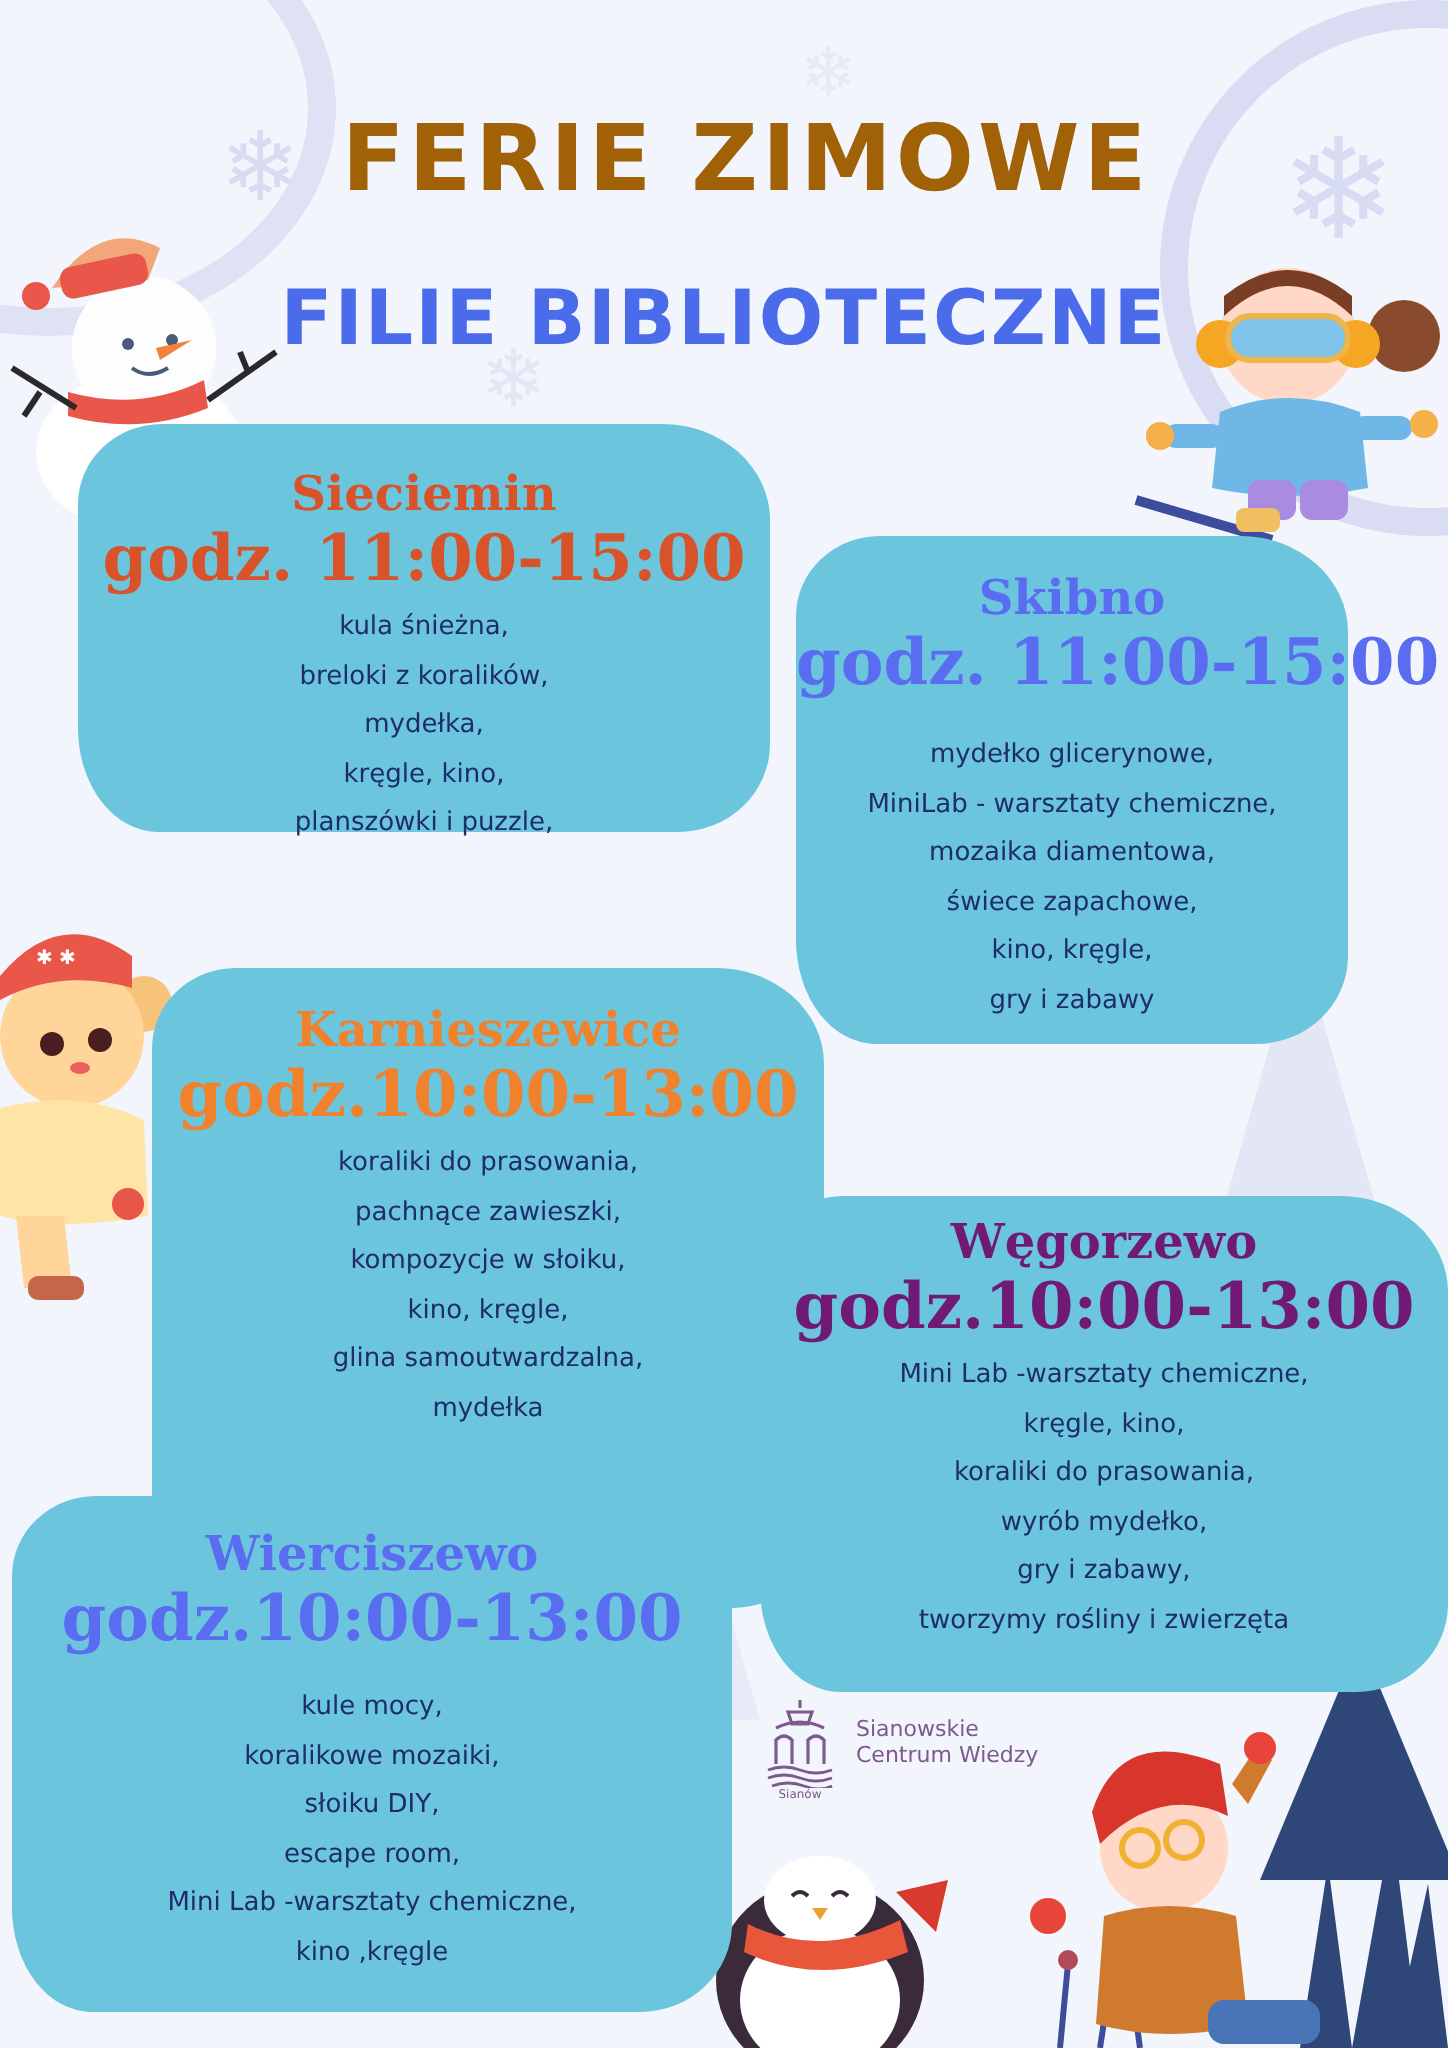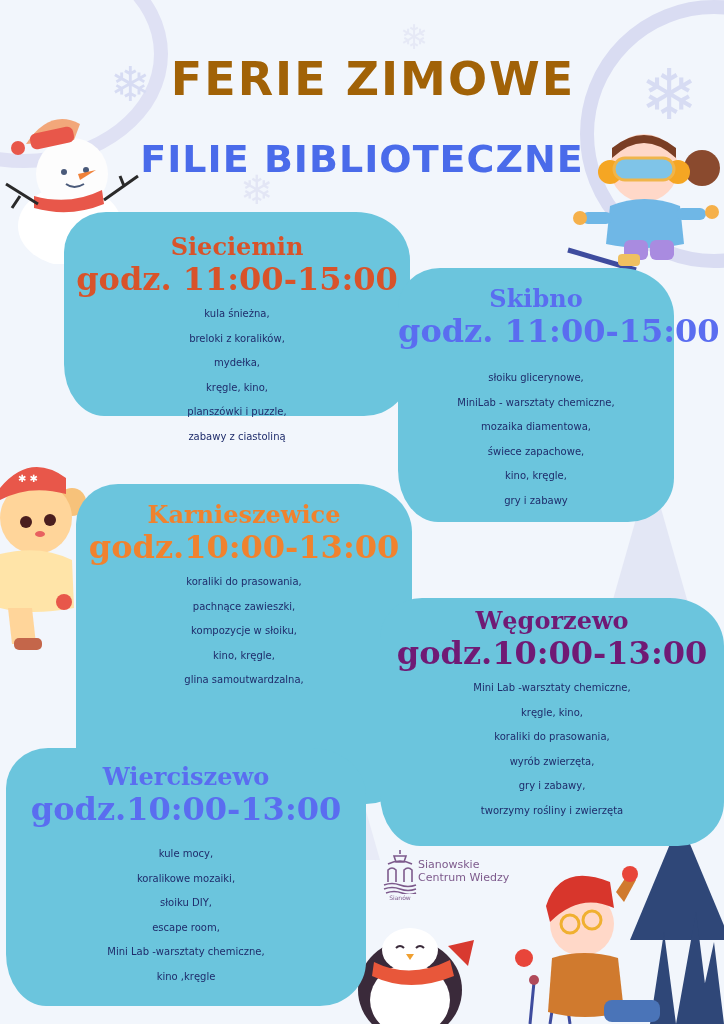--- a/index.html
+++ b/index.html
@@ -23,38 +23,38 @@
     letter-spacing:1px; color:#4a6bea; text-transform:uppercase;
   }
 
   .box {
     position:absolute; background:#6bc5dd; border-radius:42px 54px 46px 40px / 40px 48px 44px 52px;
     text-align:center; box-sizing:border-box;
   }
   .box .name { font-family:"DejaVu Serif", serif; font-weight:bold; font-size:24px; line-height:30px; }
   .box .hours { font-family:"DejaVu Serif", serif; font-weight:bold; font-size:32px; line-height:34px; white-space:nowrap; }
   .box ul { list-style:none; margin:6px 0 0 0; padding:0; }
-  .box li { font-family:"DejaVu Sans", sans-serif; font-size:10px; line-height:24.5px; color:#1f2c6b; white-space:nowrap; }
-
-  #b1 { left:64px; top:212px; width:346px; height:204px; padding-top:20px; }
+  .box li { font-family:"DejaVu Sans", sans-serif; font-size:13px; line-height:24.5px; color:#1f2c6b; white-space:nowrap; }
+
+  #b1 { left:39px; top:212px; width:346px; height:204px; padding-top:20px; }
   #b1 .name, #b1 .hours { color:#d8532a; }
   #b2 { left:398px; top:268px; width:276px; height:254px; padding-top:16px; }
   #b2 .name, #b2 .hours { color:#5a6df0; }
   #b2 ul { margin-top:18px; }
   #b3 { left:76px; top:484px; width:336px; height:320px; padding-top:16px; }
   #b3 .name, #b3 .hours { color:#f0822e; }
   #b4 { left:380px; top:598px; width:344px; height:248px; padding-top:8px; }
   #b4 .name, #b4 .hours { color:#701a75; }
   #b5 { left:6px; top:748px; width:360px; height:258px; padding-top:14px; }
   #b5 .name, #b5 .hours { color:#5a6df0; }
   #b5 ul { margin-top:16px; }
 
   .logo { position:absolute; left:382px; top:848px; display:flex; align-items:flex-start; }
   .logo-mark { width:36px; height:56px; position:relative; }
-  .logo-text { margin-top:10px; font-family:"DejaVu Sans", sans-serif; font-size:11px; line-height:13px; color:#7d5a8c; }
+  .logo-text { margin-left:10px; margin-top:10px; font-family:"DejaVu Sans", sans-serif; font-size:11px; line-height:13px; color:#7d5a8c; }
   .logo-sub { position:absolute; left:0; top:46px; width:36px; text-align:center; font-size:6px; color:#7d5a8c; }
 
   .char { position:absolute; }
 </style>
 </head>
 <body>
 
 <div class="bg-swirl" style="left:-120px; top:-60px; width:260px; height:200px; border-color:#dfe1f4;"></div>
 <div class="bg-swirl" style="left:580px; top:0px; width:240px; height:240px;"></div>
 <div class="flake" style="left:110px; top:60px;">❄</div>
@@ -146,57 +146,57 @@
 
 <div class="box" id="b1">
   <div class="name">Sieciemin</div>
   <div class="hours">godz. 11:00-15:00</div>
   <ul>
     <li>kula śnieżna,</li>
     <li>breloki z koralików,</li>
     <li>mydełka,</li>
     <li>kręgle, kino,</li>
     <li>planszówki i puzzle,</li>
-    <li>zabawy z  ciastoliną</li>
   </ul>
 </div>
 
 <div class="box" id="b2">
   <div class="name">Skibno</div>
   <div class="hours">godz. 11:00-15:00</div>
   <ul>
-    <li>słoiku glicerynowe,</li>
+    <li>mydełko glicerynowe,</li>
     <li>MiniLab - warsztaty chemiczne,</li>
     <li>mozaika diamentowa,</li>
     <li>świece zapachowe,</li>
     <li>kino, kręgle,</li>
     <li>gry i zabawy</li>
   </ul>
 </div>
 
 <div class="box" id="b3">
   <div class="name">Karnieszewice</div>
   <div class="hours">godz.10:00-13:00</div>
   <ul>
     <li>koraliki do prasowania,</li>
     <li>pachnące zawieszki,</li>
     <li>kompozycje w słoiku,</li>
     <li>kino, kręgle,</li>
     <li>glina samoutwardzalna,</li>
+    <li>mydełka</li>
   </ul>
 </div>
 
 <div class="box" id="b4">
   <div class="name">Węgorzewo</div>
   <div class="hours">godz.10:00-13:00</div>
   <ul>
     <li>Mini Lab -warsztaty chemiczne,</li>
     <li>kręgle, kino,</li>
     <li>koraliki do prasowania,</li>
-    <li>wyrób zwierzęta,</li>
+    <li>wyrób mydełko,</li>
     <li>gry i zabawy,</li>
     <li>tworzymy rośliny i zwierzęta</li>
   </ul>
 </div>
 
 <div class="box" id="b5">
   <div class="name">Wierciszewo</div>
   <div class="hours">godz.10:00-13:00</div>
   <ul>
     <li>kule mocy,</li>

